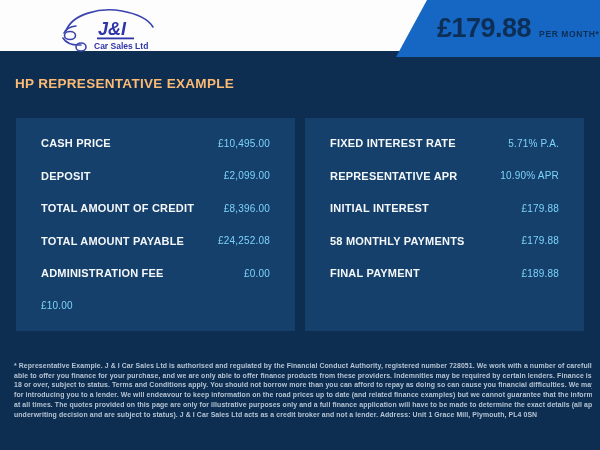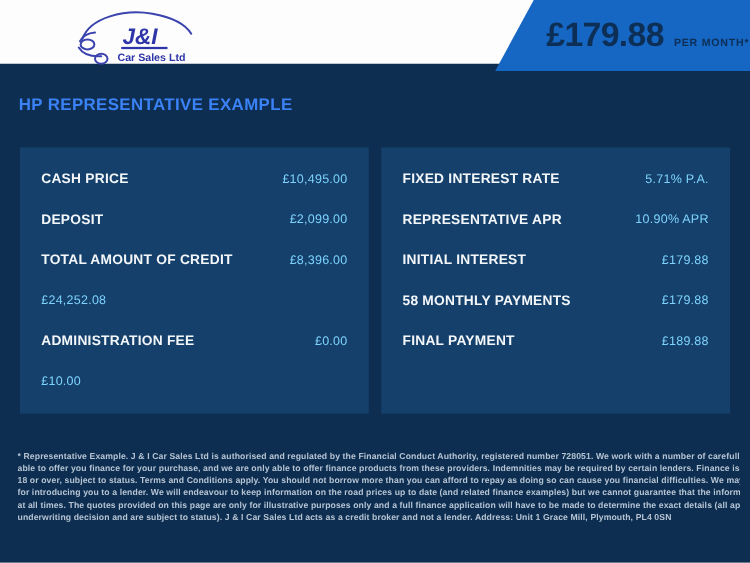--- a/index.html
+++ b/index.html
@@ -22,26 +22,26 @@
     margin-left:41px;font-size:27px;font-weight:bold;color:#0d2f55;
     letter-spacing:-0.5px;line-height:1;
   }
   .banner-period{
     margin-left:8px;margin-top:10px;font-size:8.5px;font-weight:bold;color:#0d2f55;
     letter-spacing:.6px;
   }
   
   .title-bar{position:absolute;top:76px;left:15px;right:15px;}
   .page-title{
-    margin:0;font-size:13.5px;font-weight:bold;color:#3b82f6;letter-spacing:.3px;
+    margin:0;font-size:13.5px;font-weight:bold;color:#fdba74;letter-spacing:.3px;
   }
   
   .panel{
     position:absolute;top:118px;height:213px;width:279px;
-    background:#15406b;box-sizing:border-box;padding:9px 0;
+    background:#15406b;box-sizing:border-box;padding:9px 8px;
   }
   .panel-left{left:16px;}
   .panel-right{left:305px;}
   .frow{
     height:32.5px;display:flex;align-items:center;justify-content:space-between;
     padding:0 17px;
   }
   .flabel{
     font-size:11px;font-weight:bold;color:#f4f7fa;letter-spacing:.2px;white-space:nowrap;
   }
@@ -95,20 +95,21 @@
     </div>
     <div class="frow">
       <span class="flabel">DEPOSIT</span>
       <span class="fvalue">£2,099.00</span>
     </div>
     <div class="frow">
       <span class="flabel">TOTAL AMOUNT OF CREDIT</span>
       <span class="fvalue">£8,396.00</span>
     </div>
     <div class="frow">
+      <span class="flabel">TOTAL AMOUNT PAYABLE</span>
       <span class="fvalue">£24,252.08</span>
     </div>
     <div class="frow">
       <span class="flabel">ADMINISTRATION FEE</span>
       <span class="fvalue">£0.00</span>
     </div>
     <div class="frow">
       <span class="fvalue">£10.00</span>
     </div>
   </div>

